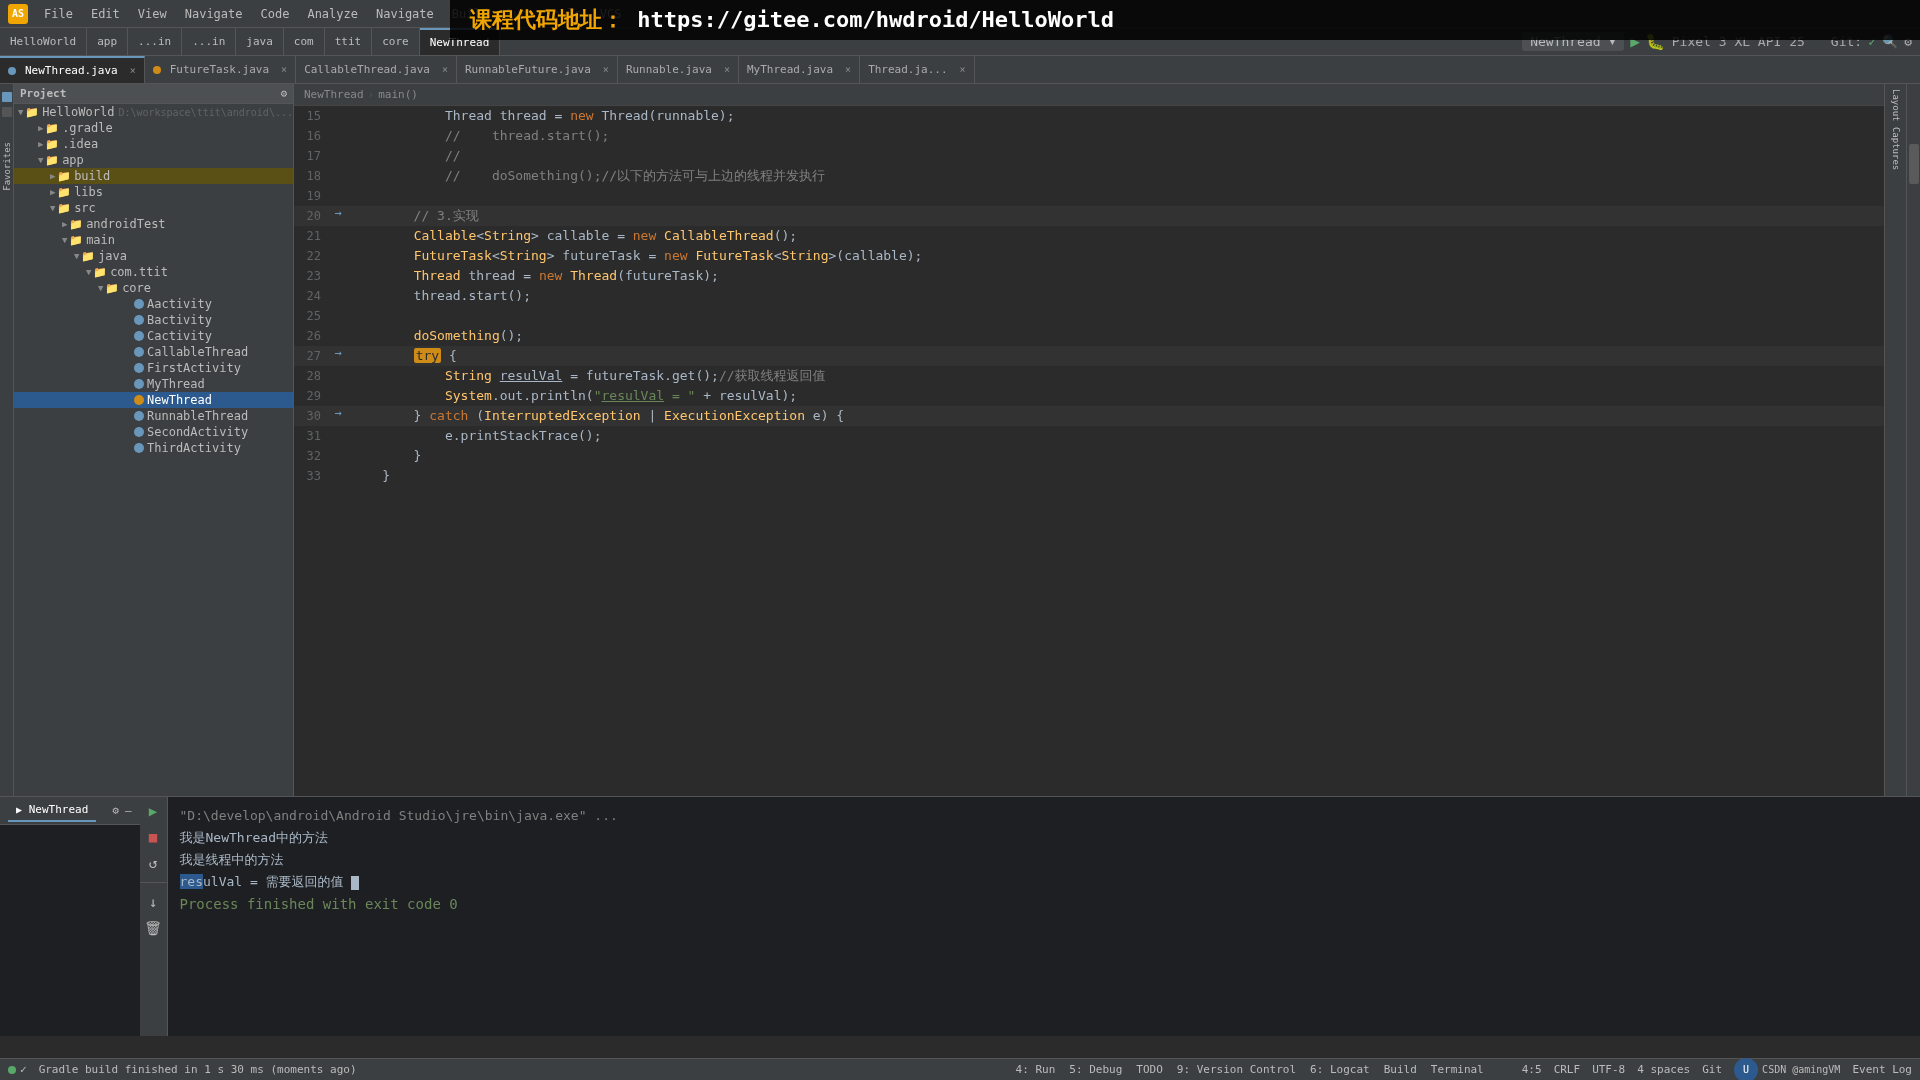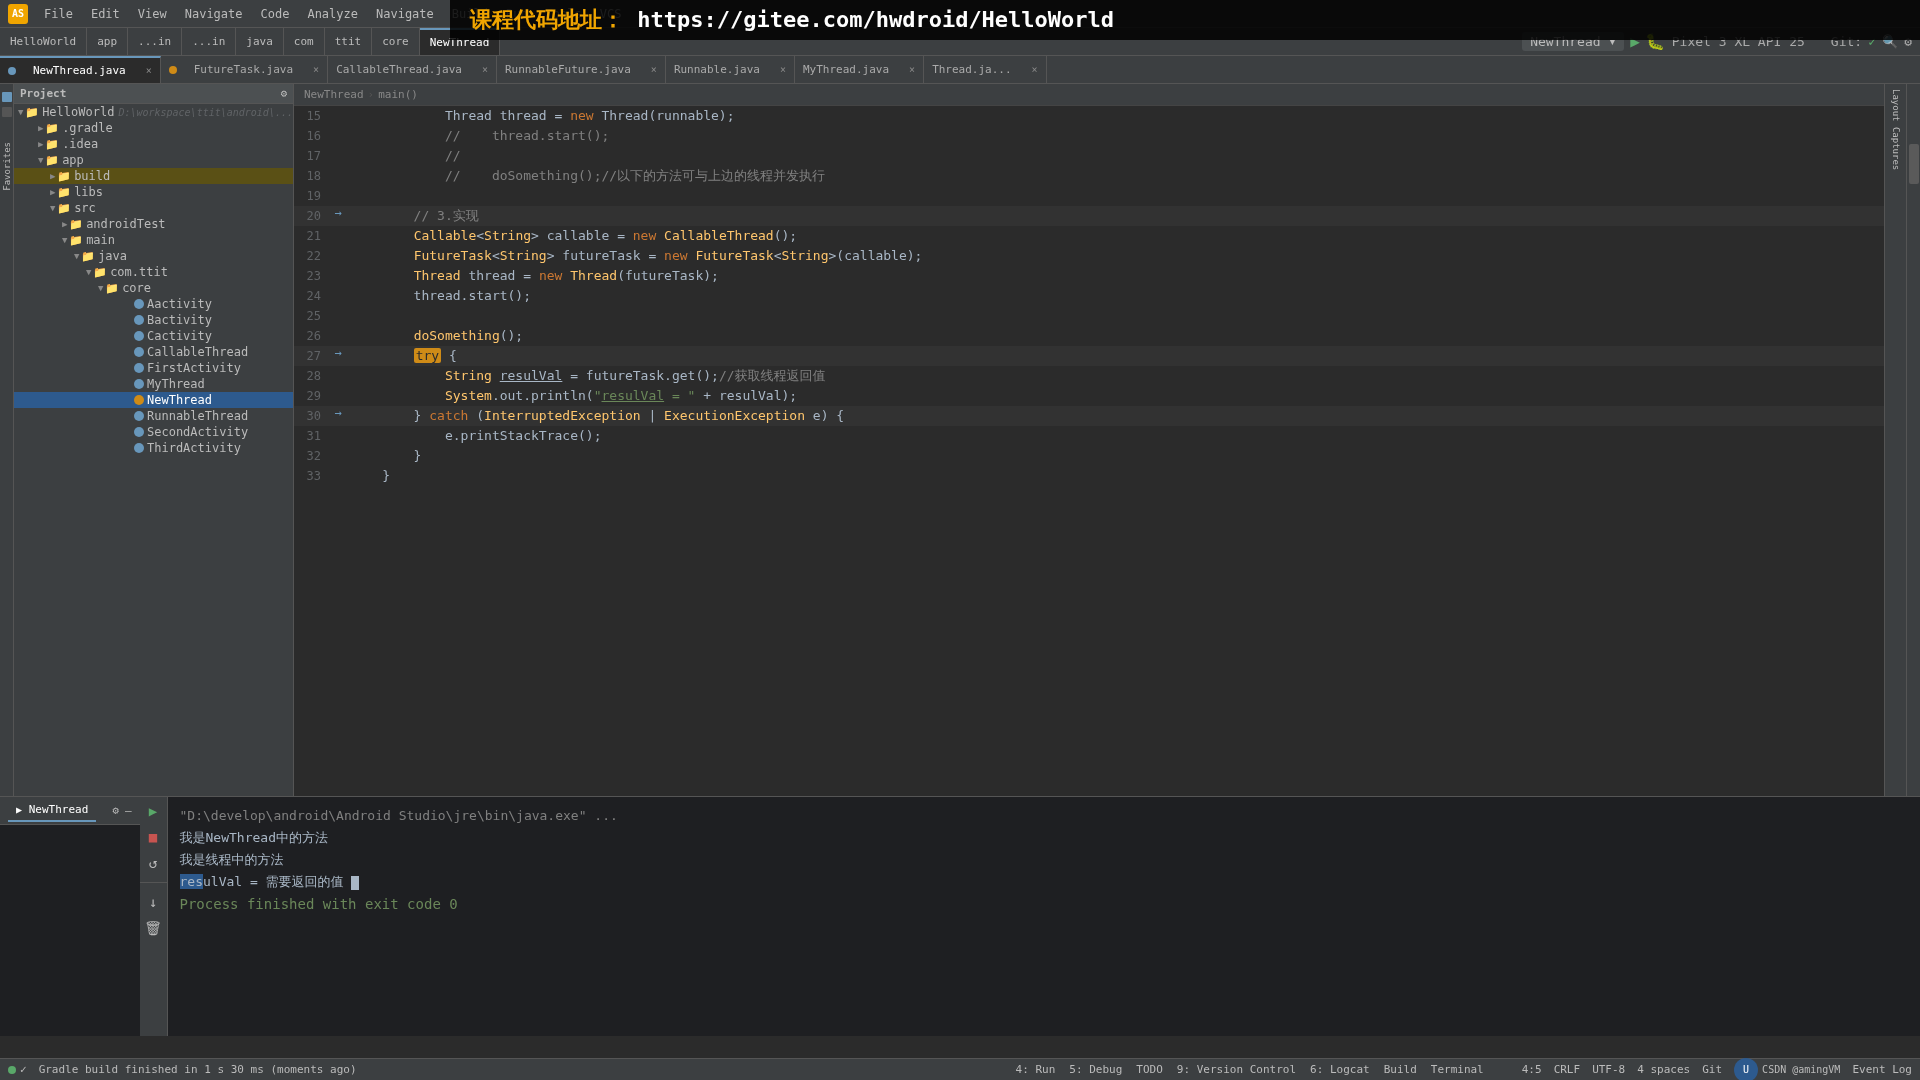--- a/index.html
+++ b/index.html
@@ -98,21 +98,21 @@
       display: flex;
       align-items: center;
       border-bottom: 1px solid #555;
       overflow: hidden;
     }
     .file-tab {
       height: 28px;
       padding: 0 8px;
       display: flex;
       align-items: center;
-      gap: 17px;
+      gap: 9px;
       border-right: 1px solid #555;
       cursor: pointer;
       font-size: 11px;
       color: #aaa;
       white-space: nowrap;
     }
     .file-tab.active {
       background: #2b2b2b;
       color: #fff;
       border-top: 2px solid #6897bb;
@@ -405,21 +405,21 @@
     <div class="tree-header">
       <span>Project</span>
       <span style="cursor:pointer;">⚙</span>
     </div>
 
     <div class="tree-item">
       <span class="tree-indent" style="width:4px;"></span>
       <span class="tree-arrow">▼</span>
       <span class="folder-icon">📁</span>
       <span>HelloWorld</span>
-      <span style="color:#606366; font-size:10px; margin-left:4px;font-style:italic;">D:\workspace\ttit\android\...</span>
+      <span style="color:#606366; font-size:10px; margin-left:4px;">D:\workspace\ttit\android\...</span>
     </div>
     <div class="tree-item">
       <span class="tree-indent"></span>
       <span class="tree-indent"></span>
       <span class="tree-arrow">▶</span>
       <span class="folder-icon">📁</span>
       <span>.gradle</span>
     </div>
     <div class="tree-item">
       <span class="tree-indent"></span>

